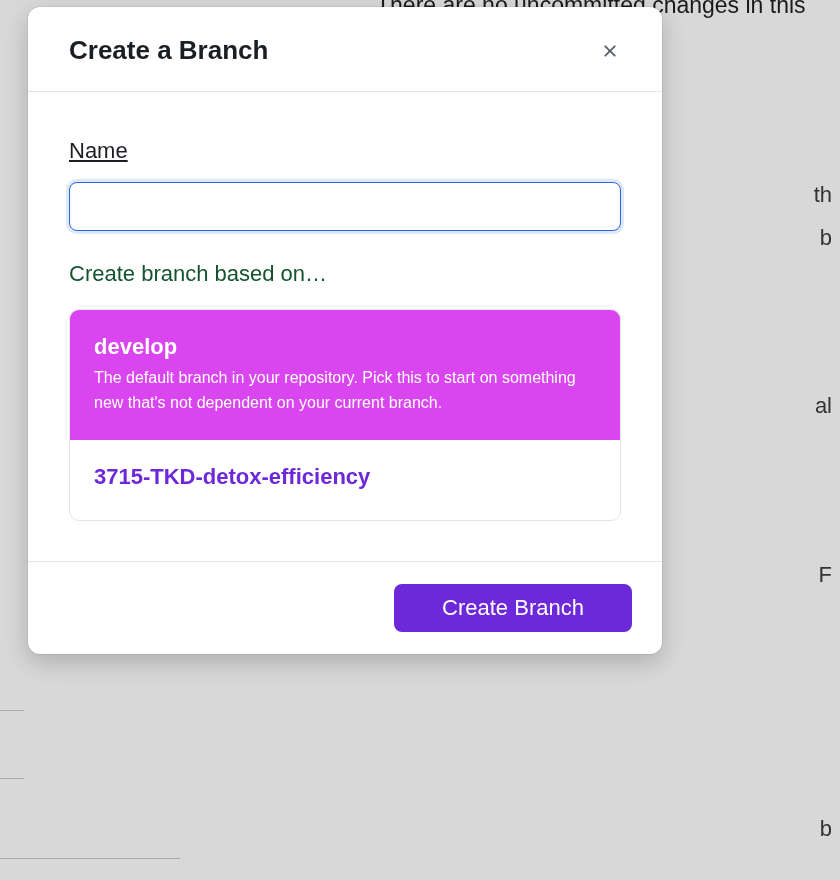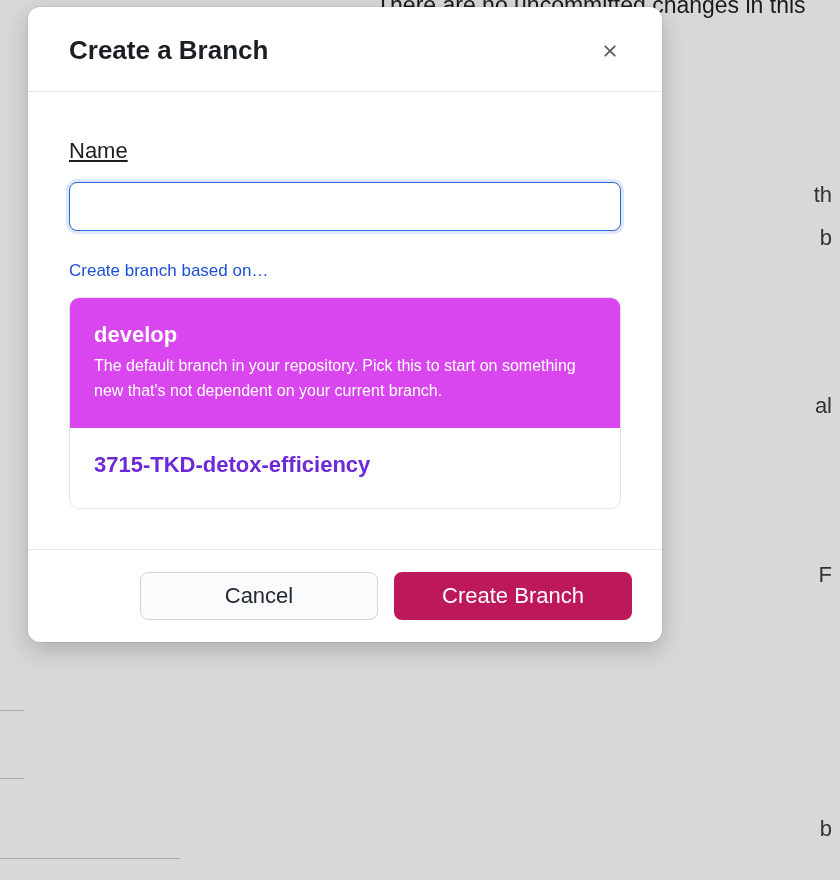--- a/index.html
+++ b/index.html
@@ -92,24 +92,24 @@
       border: 1.5px solid #2968db;
       border-radius: 8px;
       padding: 12px 15px;
       font-size: 20px;
       color: #1b1f23;
       outline: none;
       box-shadow: 0 0 0 3px rgba(41,104,219,0.15);
       margin-bottom: 30px;
     }
     .section-label {
-      font-size: 17px;
-      color: #1d4ed8;
+      font-size: 22px;
+      color: #14532d;
       font-weight: 400;
-      margin-bottom: 16px;
+      margin-bottom: 22px;
     }
     .options-list {
       border: 1px solid #e1e4e8;
       border-radius: 10px;
       overflow: hidden;
     }
     .option {
       padding: 24px 24px;
       cursor: pointer;
     }
@@ -150,21 +150,21 @@
       border: 1px solid transparent;
       font-family: inherit;
     }
     .btn-secondary {
       background: #fafbfc;
       border: 1px solid #d1d5da;
       color: #24292e;
       width: 238px;
     }
     .btn-primary {
-      background: #be185d;
+      background: #6d28d9;
       color: #fff;
       width: 238px;
     }
   </style>
 </head>
 <body>
 
 <div class="backdrop">
   <div class="backdrop-text">There are no uncommitted changes in this</div>
   <div class="backdrop-side" style="top:182px;">th</div>
@@ -198,16 +198,15 @@
         <div class="option-name">develop</div>
         <div class="option-desc">The default branch in your repository. Pick this to start on something new that's not dependent on your current branch.</div>
       </div>
       <div class="option">
         <div class="option-name">3715-TKD-detox-efficiency</div>
       </div>
     </div>
   </div>
 
   <div class="modal-footer">
-    <button class="btn btn-secondary">Cancel</button>
     <button class="btn btn-primary">Create Branch</button>
   </div>
 </div>
 
 </body></html>

